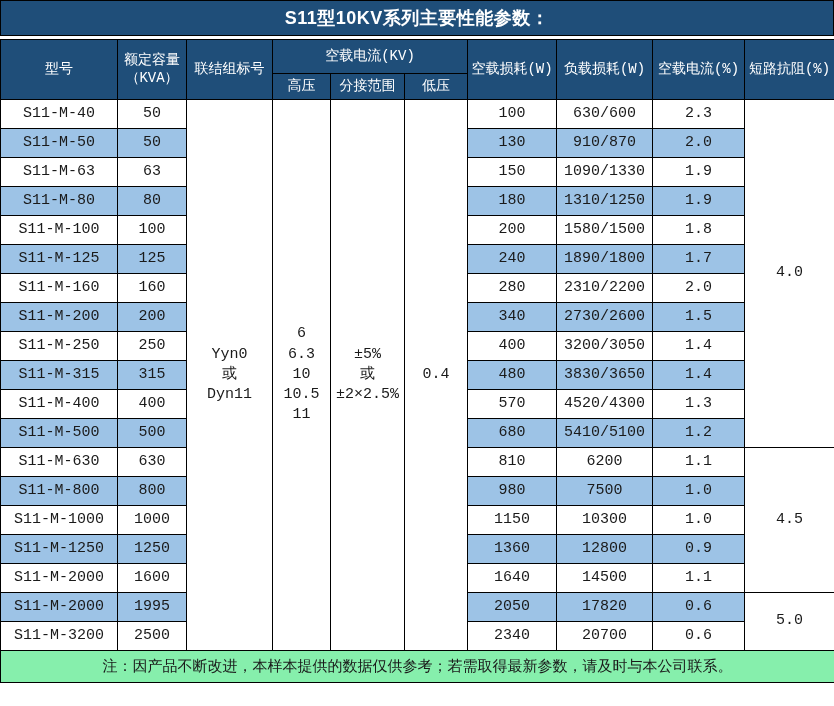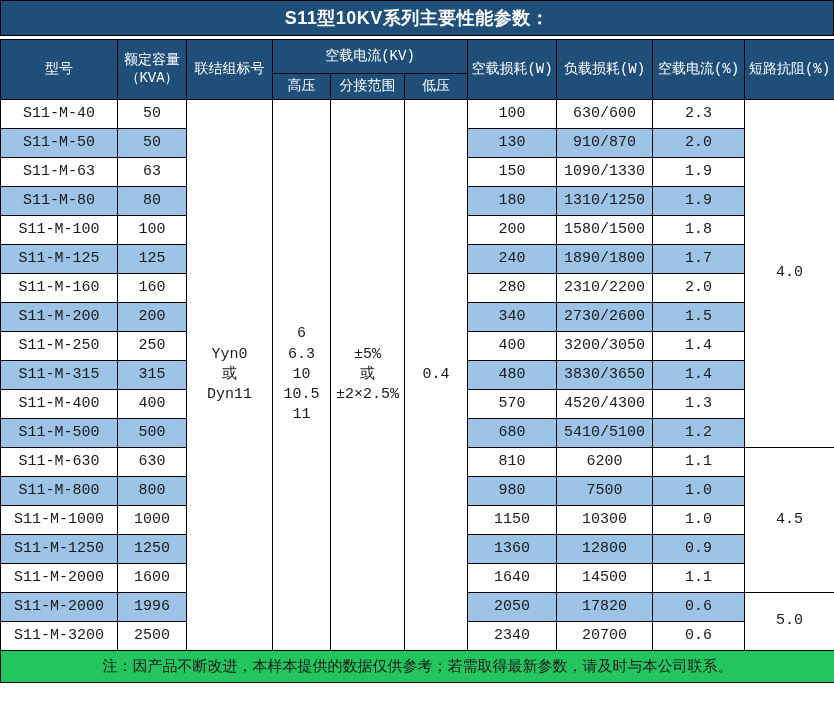--- a/index.html
+++ b/index.html
@@ -54,21 +54,21 @@
     font-size: 15px;
     height: 29px;
     background: #ffffff;
     white-space: pre-line;
     line-height: 1.35;
   }
   tbody tr.alt td.d { background: var(--alt-row-bg); }
   tfoot td {
     height: 32px;
     font-size: 15px;
-    background: #22c55e;
+    background: #86efac;
   }
 </style>
 </head>
 <body>
 
 <div class="title-bar">S11型10KV系列主要性能参数：</div>
 <div class="gap"></div>
 
 <table class="spec">
   <colgroup>
@@ -230,21 +230,21 @@
     </tr>
     <tr>
       <td class="d">S11-M-2000</td>
       <td class="d">1600</td>
       <td class="d">1640</td>
       <td class="d">14500</td>
       <td class="d">1.1</td>
     </tr>
     <tr class="alt">
       <td class="d">S11-M-2000</td>
-      <td class="d">1996</td>
+      <td class="d">1995</td>
       <td class="d">2050</td>
       <td class="d">17820</td>
       <td class="d">0.6</td>
       <td rowspan="2">5.0</td>
     </tr>
     <tr>
       <td class="d">S11-M-3200</td>
       <td class="d">2500</td>
       <td class="d">2340</td>
       <td class="d">20700</td>

